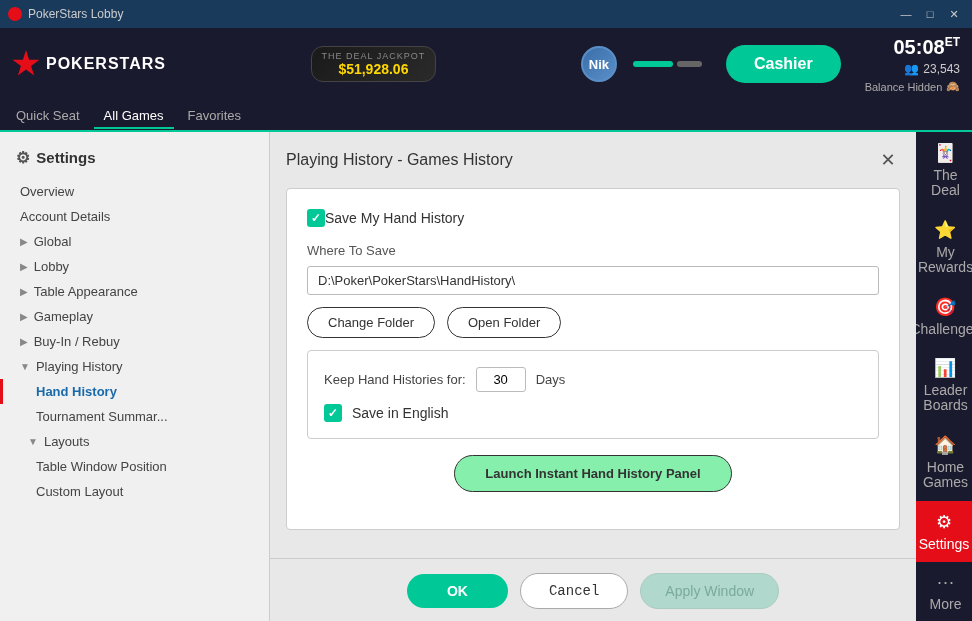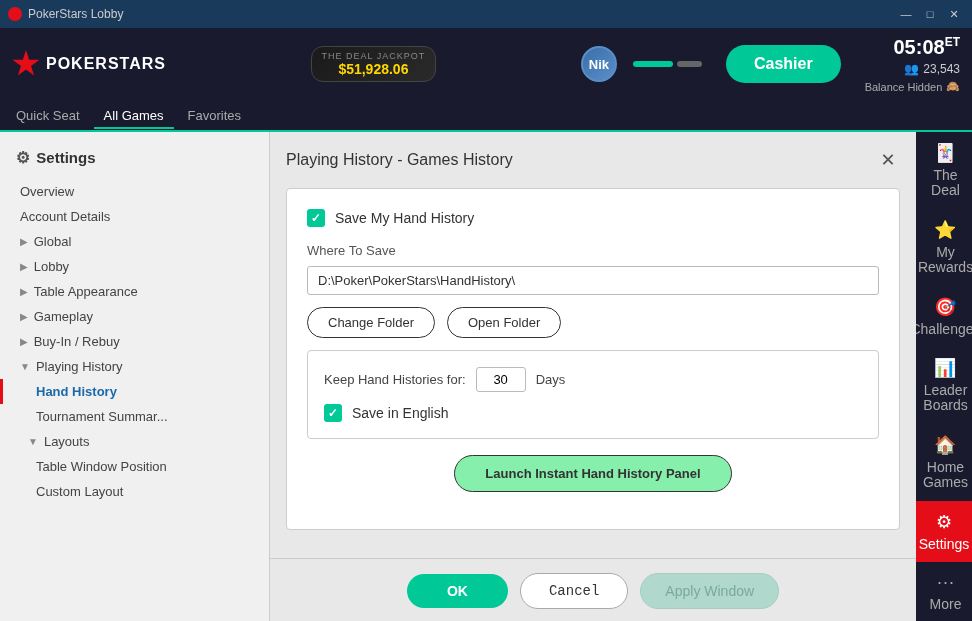--- a/index.html
+++ b/index.html
@@ -108,21 +108,21 @@
     .panel-close { background: none; border: none; font-size: 18px; cursor: pointer; color: #555; width: 24px; height: 24px; display: flex; align-items: center; justify-content: center; border-radius: 50%; }
 
     
     .content-box {
       background: white;
       border: 1px solid #ccc;
       border-radius: 4px;
       padding: 20px;
       margin-bottom: 12px;
     }
-    .save-history-row { display: flex; align-items: center; gap: 10px; margin-bottom: 16px; }
+    .save-history-row { display: flex; align-items: center; gap: 0; margin-bottom: 16px; }
     .checkbox-teal { width: 18px; height: 18px; background: #00c896; border: none; border-radius: 3px; display: flex; align-items: center; justify-content: center; cursor: pointer; flex-shrink: 0; }
     .checkbox-teal::after { content: '✓'; color: white; font-size: 12px; font-weight: bold; }
     .checkbox-label { font-size: 14px; color: #333; }
 
     .where-to-save { font-size: 13px; color: #555; margin-bottom: 8px; }
     .folder-path { width: 100%; padding: 6px 10px; border: 1px solid #bbb; border-radius: 3px; font-size: 13px; color: #333; background: white; }
 
     .btn-row { display: flex; gap: 12px; margin: 12px 0; }
     .btn-outline { padding: 7px 20px; border: 1px solid #333; background: white; border-radius: 20px; font-size: 13px; cursor: pointer; color: #333; }
 

